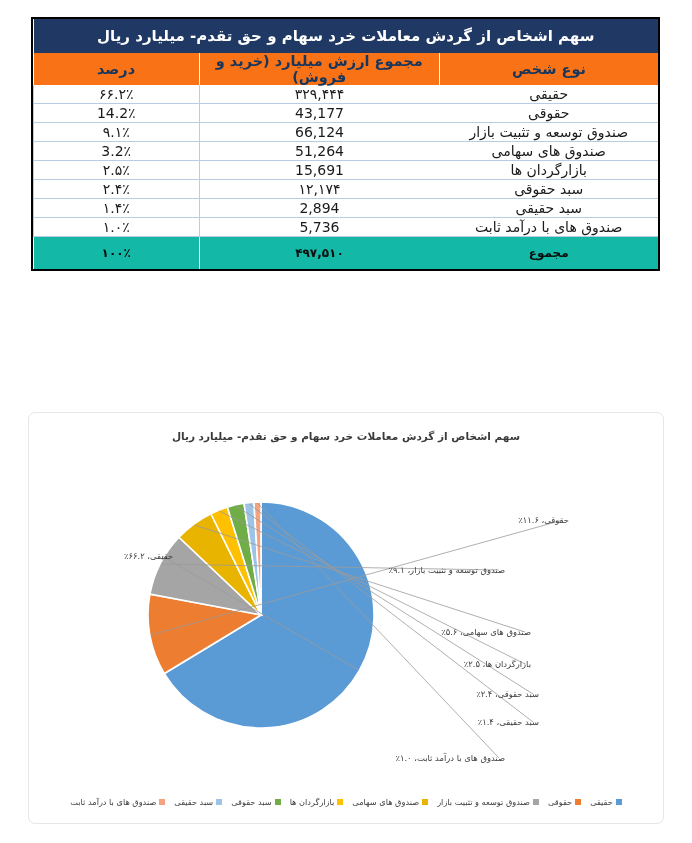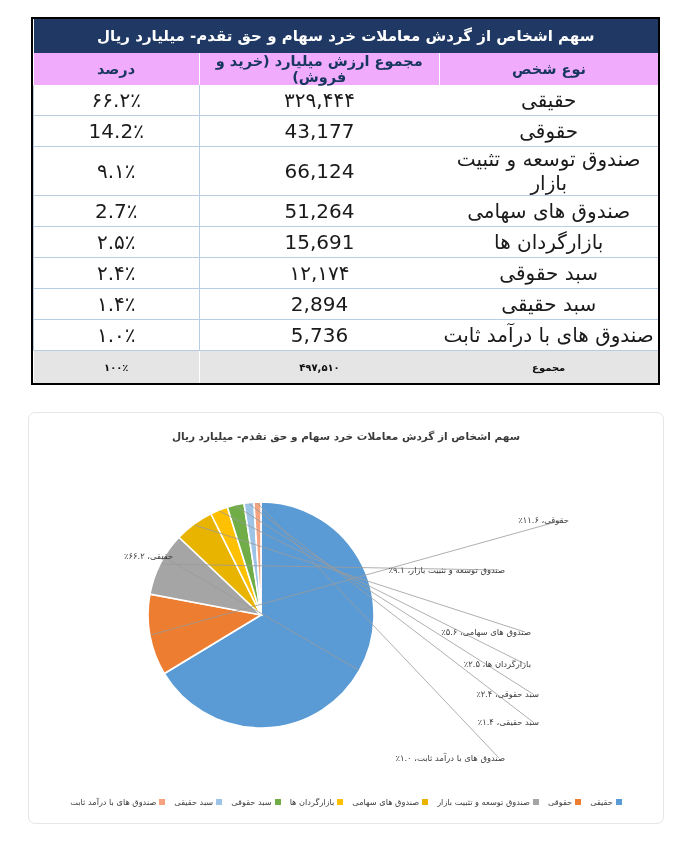--- a/index.html
+++ b/index.html
@@ -40,47 +40,47 @@
     background: #1F3864;
     color: #ffffff;
     font-size: 15px;
     font-weight: bold;
     text-align: center;
     height: 34px;
     letter-spacing: 0;
   }
 
   .head-cell {
-    background: #f0abfc;
+    background: #f97316;
     color: #17365D;
     font-size: 14.5px;
     font-weight: bold;
     text-align: center;
     height: 32px;
     border-left: 1px solid #ffffff;
     border-right: 1px solid #ffffff;
   }
   .head-cell:first-child { border-right: none; }
   .head-cell:last-child { border-left: none; }
 
   .body-cell {
     background: #ffffff;
     color: #1a1a1a;
-    font-size: 20px;
-    text-align: center;
-    height: 30px;
+    font-size: 14px;
+    text-align: center;
+    height: 18px;
     border-bottom: 1px solid #B8CCE4;
     border-left: 1px solid #B8CCE4;
   }
   .body-cell.no-left { border-left: none; }
 
   .total-cell {
-    background: #e5e5e5;
+    background: #14b8a6;
     color: #0d0d0d;
-    font-size: 10px;
+    font-size: 12px;
     font-weight: bold;
     text-align: center;
     height: 32px;
     border-left: 1px solid #ffffff;
   }
   .total-cell.no-left { border-left: none; }
 
   
   col.c-name { width: 35.0%; }
   col.c-value { width: 38.5%; }
@@ -183,21 +183,21 @@
         <td class="body-cell">14.2٪</td>
       </tr>
       <tr>
         <td class="body-cell no-left">صندوق توسعه و تثبیت بازار</td>
         <td class="body-cell">66,124</td>
         <td class="body-cell">۹.۱٪</td>
       </tr>
       <tr>
         <td class="body-cell no-left">صندوق های سهامی</td>
         <td class="body-cell">51,264</td>
-        <td class="body-cell">2.7٪</td>
+        <td class="body-cell">3.2٪</td>
       </tr>
       <tr>
         <td class="body-cell no-left">بازارگردان ها</td>
         <td class="body-cell">15,691</td>
         <td class="body-cell">۲.۵٪</td>
       </tr>
       <tr>
         <td class="body-cell no-left">سبد حقوقی</td>
         <td class="body-cell">۱۲,۱۷۴</td>
         <td class="body-cell">۲.۴٪</td>

